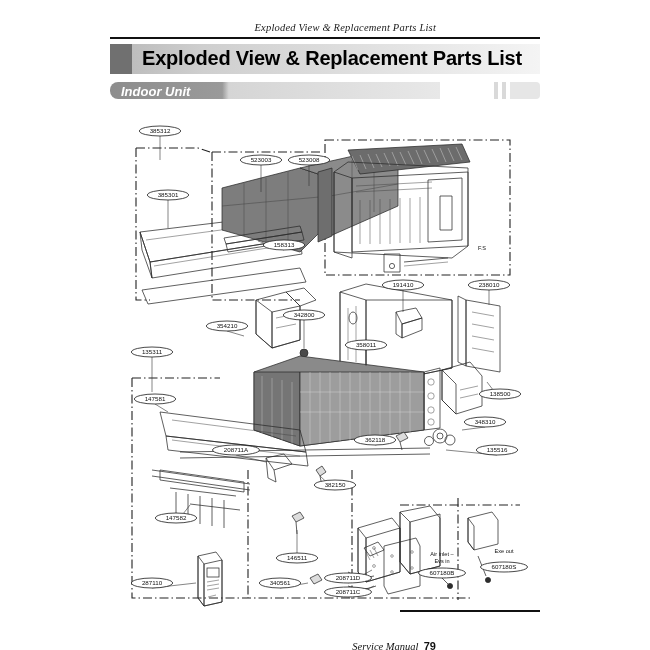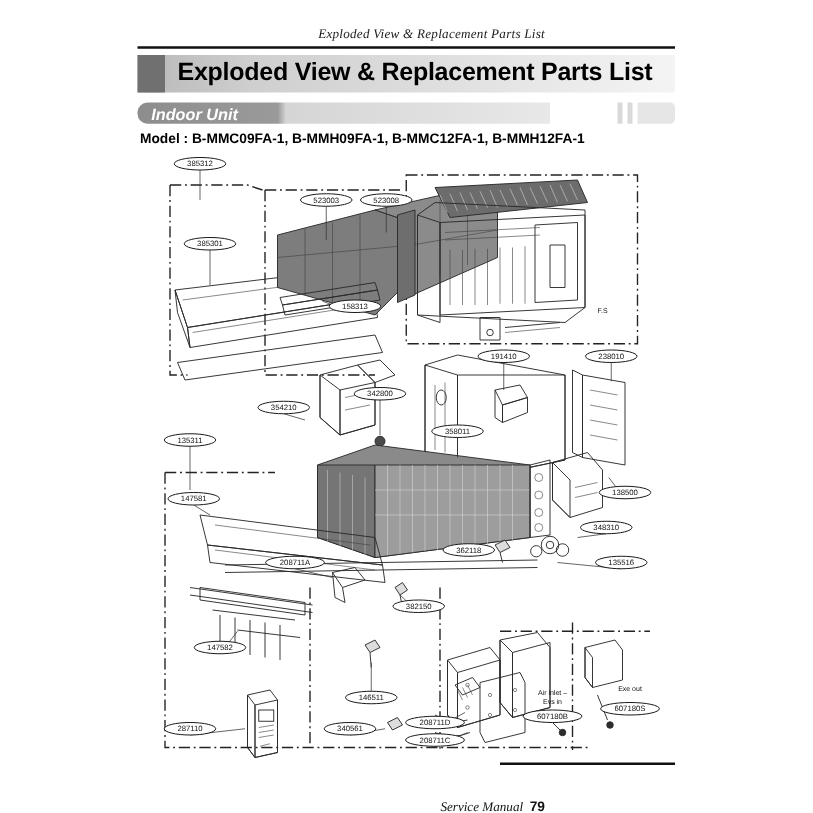--- a/index.html
+++ b/index.html
@@ -90,21 +90,20 @@
   <div class="title-text">Exploded View &amp; Replacement Parts List</div>
 
   <div class="sub-band"></div>
   <div class="sub-text">Indoor Unit</div>
   <div class="bars">
     <i class="b1"></i>
     <i class="b2"></i>
     <i class="b3"></i>
   </div>
 
-  <div class="model">Model : B-MMC09FA-1, B-MMH09FA-1, B-MMC12FA-1, B-MMH12FA-1</div>
 
   <svg id="diagram" viewBox="0 0 650 650">
 
     <g>
       <path class="dash" d="M136,148 L136,300 L150,300"></path>
       <path class="dash" d="M136,148 L198,148 L210,152"></path>
     </g>
     <g>
       <path class="dash" d="M212,152 L212,300 L300,300"></path>
       <path class="dash" d="M212,152 L320,152"></path>

